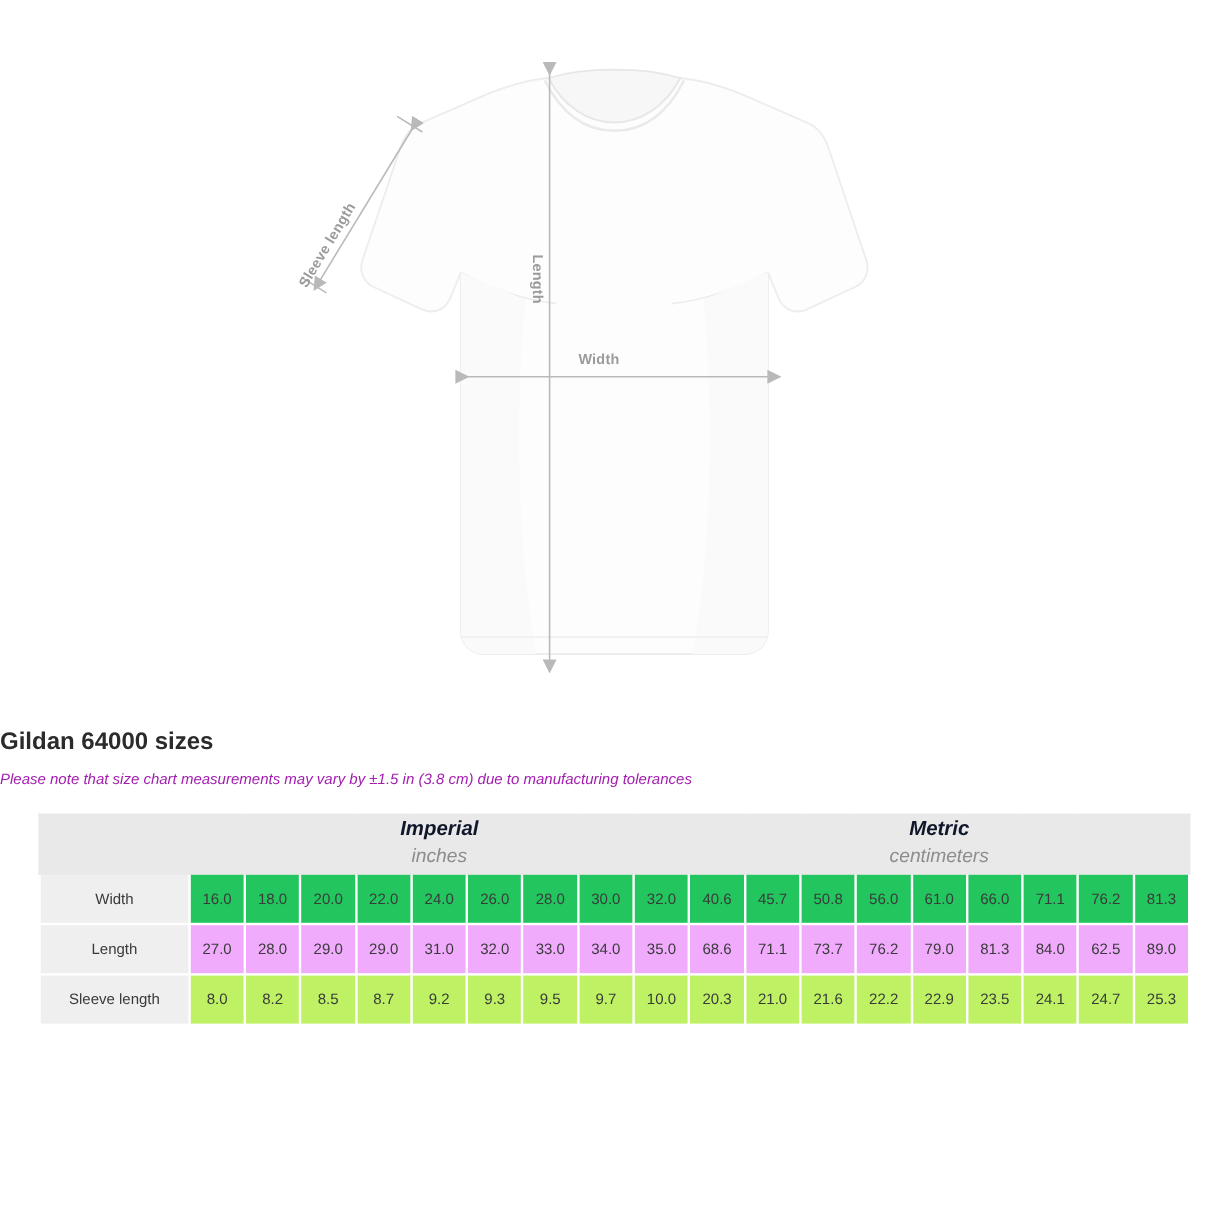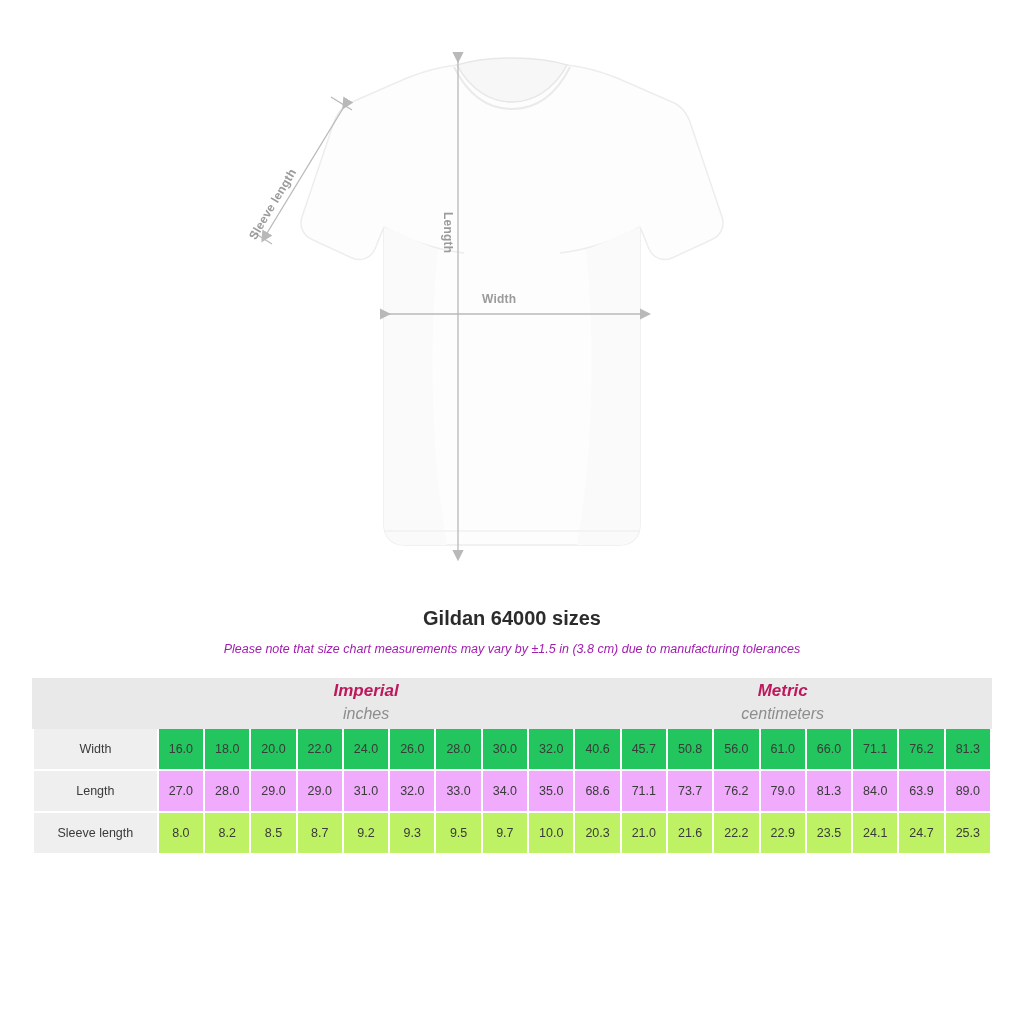--- a/index.html
+++ b/index.html
@@ -51,21 +51,21 @@
     transform-origin: left top;
   }
   .label-sleeve {
     left: 258px; top: 228px;
     transform: rotate(-59deg);
     transform-origin: left bottom;
   }
 
   
   .title-block {
-    text-align: center;
+    text-align: left;
     margin-top: 22px;
   }
   .chart-title {
     font-size: 20px;
     font-weight: bold;
     color: #2b2b2b;
     margin: 0;
   }
   .chart-note {
     font-size: 12.5px;
@@ -98,21 +98,21 @@
   .unit-cell {
     background: #e9e9e9 !important;
     height: 62px;
     vertical-align: middle;
     border-color: #e9e9e9 !important;
   }
   .unit-name {
     font-size: 17px;
     font-style: italic;
     font-weight: bold;
-    color: #be185d;
+    color: #0f172a;
     display: block;
     line-height: 1.25;
   }
   .unit-sub {
     font-size: 16px;
     font-style: italic;
     color: #8d8d8d;
     display: block;
     line-height: 1.6;
   }
@@ -261,21 +261,21 @@
         <td class="val">33.0</td>
         <td class="val">34.0</td>
         <td class="val">35.0</td>
         <td class="val">68.6</td>
         <td class="val">71.1</td>
         <td class="val">73.7</td>
         <td class="val">76.2</td>
         <td class="val">79.0</td>
         <td class="val">81.3</td>
         <td class="val">84.0</td>
-        <td class="val">63.9</td>
+        <td class="val">62.5</td>
         <td class="val">89.0</td>
       </tr>
 
       <tr class="data-row-c">
         <td class="rowlabel">Sleeve length</td>
         <td class="val">8.0</td>
         <td class="val">8.2</td>
         <td class="val">8.5</td>
         <td class="val">8.7</td>
         <td class="val">9.2</td>

